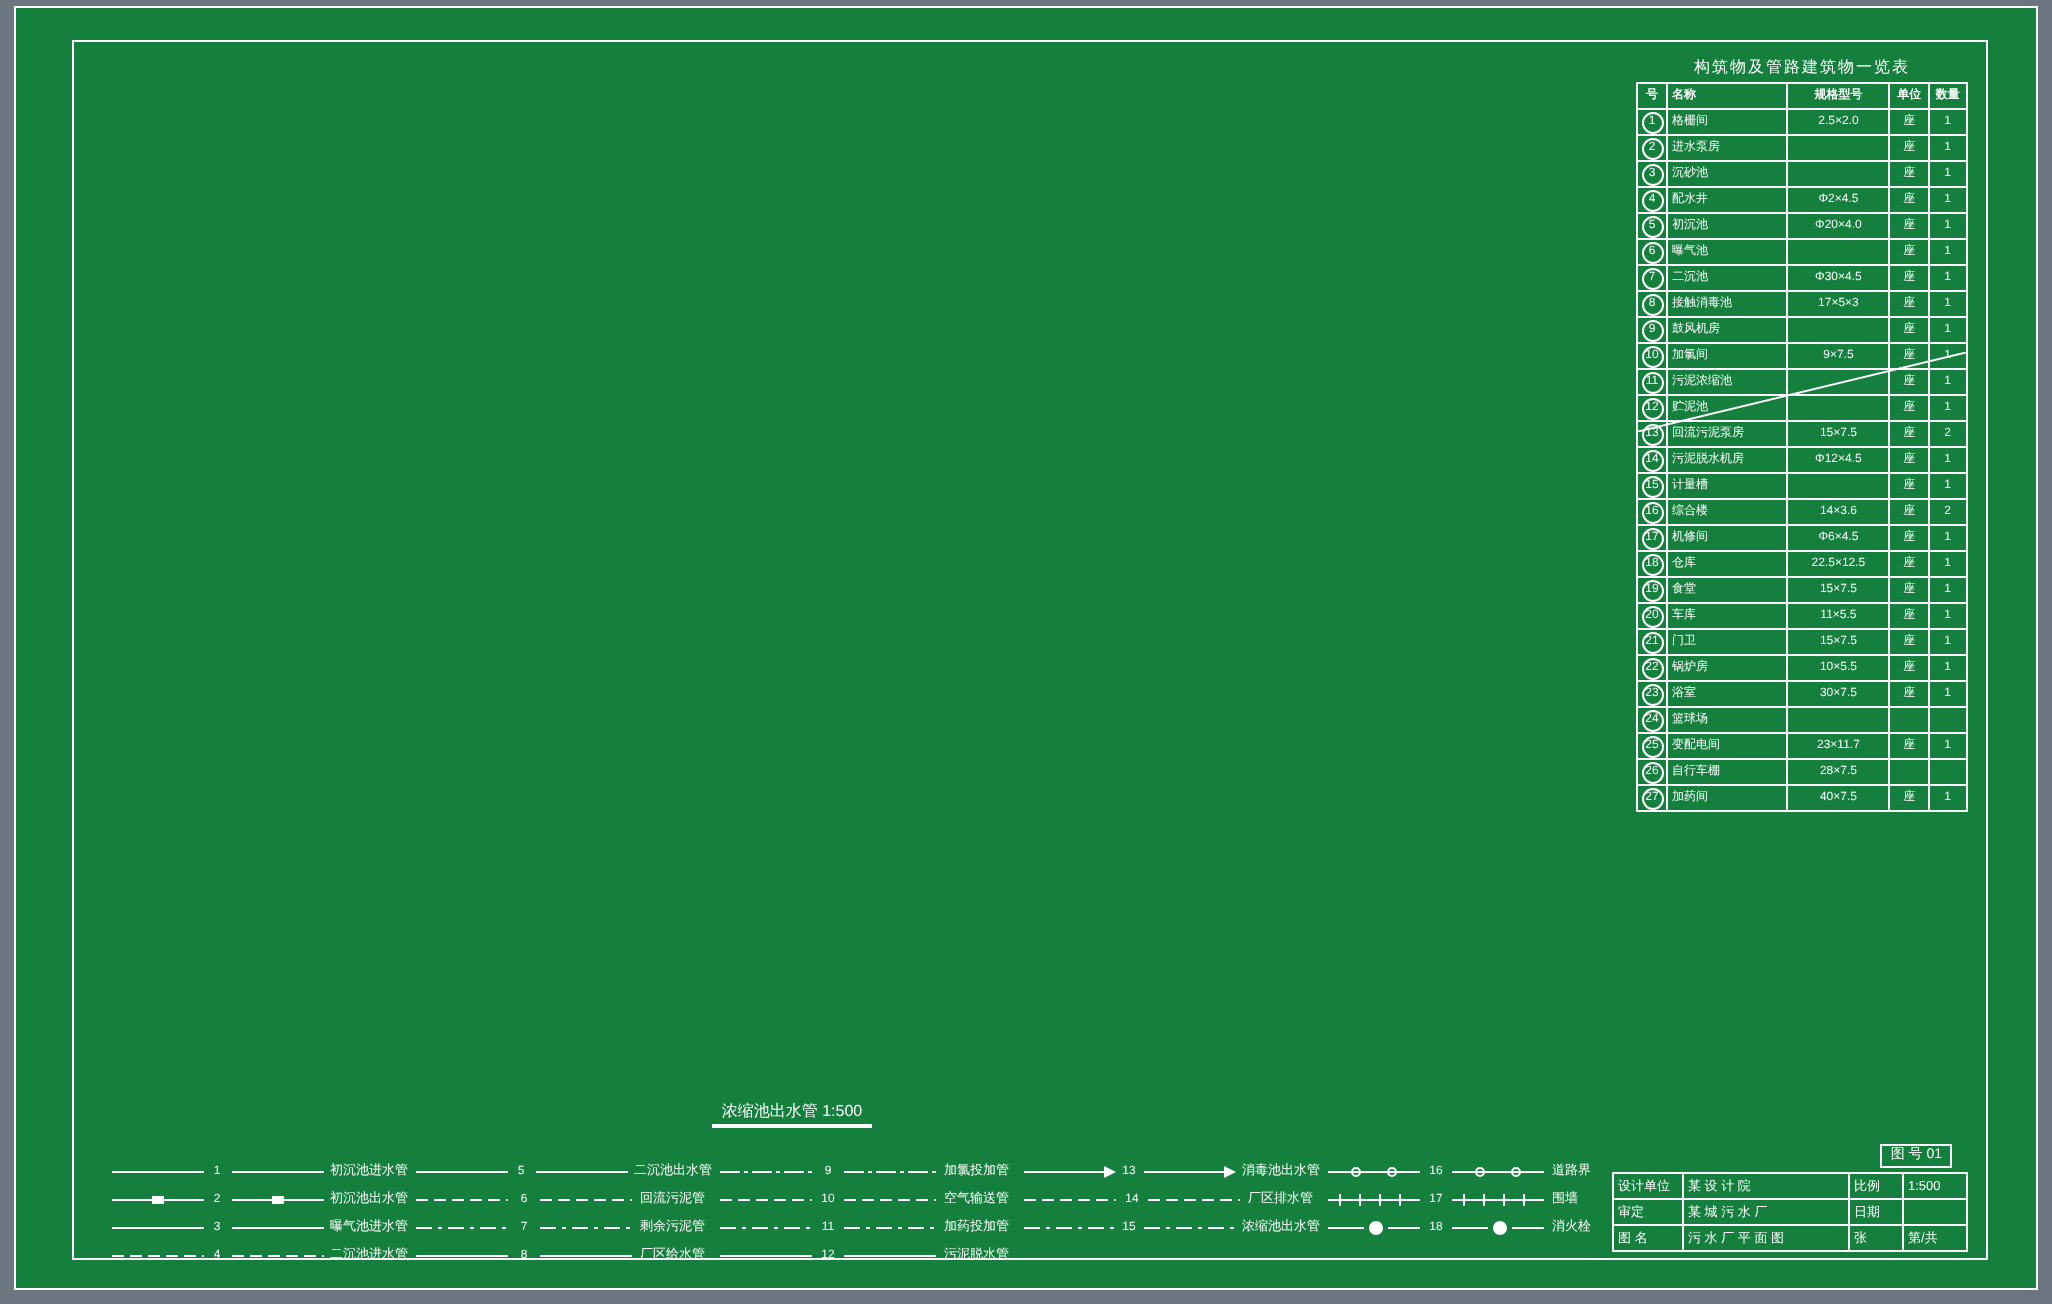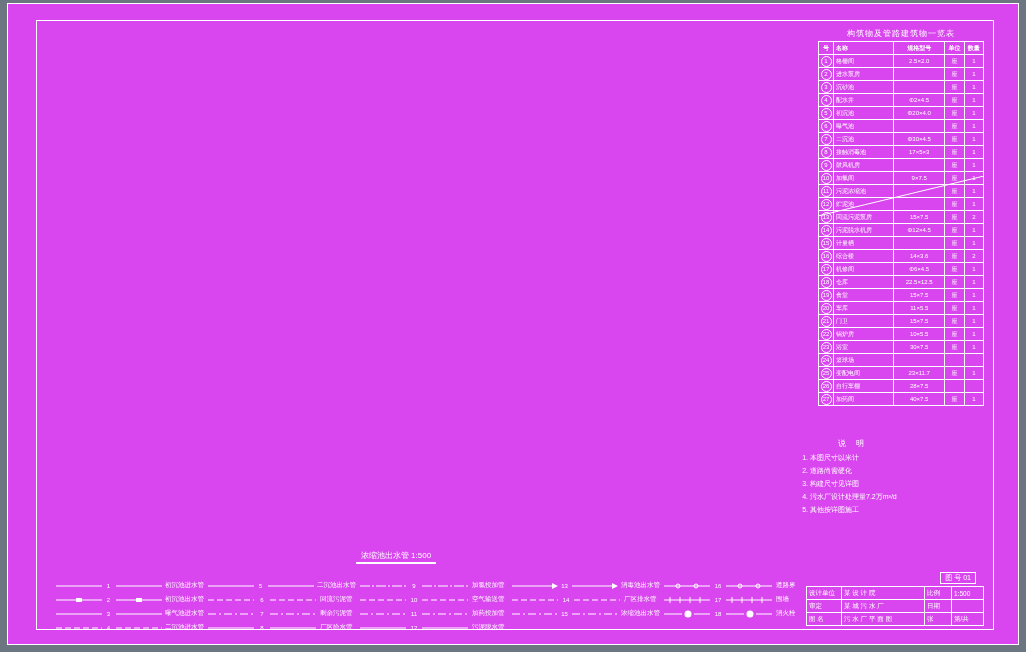--- a/index.html
+++ b/index.html
@@ -9,21 +9,21 @@
     height: 652px;
     background: #6b7680;
     font-family: "SimSun", "Microsoft YaHei", sans-serif;
     overflow: hidden;
   }
   .canvas {
     position: absolute;
     left: 8px; top: 4px;
     width: 1010px;
     height: 640px;
-    background: #d946ef;
+    background: #15803d;
     outline: 1px solid #fff;
   }
   .inner-border {
     position: absolute;
     left: 28px; top: 16px;
     width: 956px; height: 608px;
     border: 1px solid #fff;
   }
   
   .part-table {
@@ -394,30 +394,20 @@
           </tr>
         </tbody>
     </table>
   </div>
   <div class="table-strike">
     <svg width="166" height="40">
         <line x1="0" y1="40" x2="166" y2="0"></line>
       </svg>
   </div>
 
-  <div class="notes">
-    <div class="notes-title">说  明</div>
-    <ol id="notes-list">
-        <li>本图尺寸以米计</li>
-        <li>道路尚需硬化</li>
-        <li>构建尺寸见详图</li>
-        <li>污水厂设计处理量7.2万m³/d</li>
-        <li>其他按详图施工</li>
-      </ol>
-  </div>
 
   <div class="plan-title">
     <span>浓缩池出水管 1:500</span>
     <div class="underline"></div>
   </div>
 
   <div class="legend">
     <div class="legend-grid" id="legend-grid">
         <div class="legend-item">
           <span class="leg-line">

